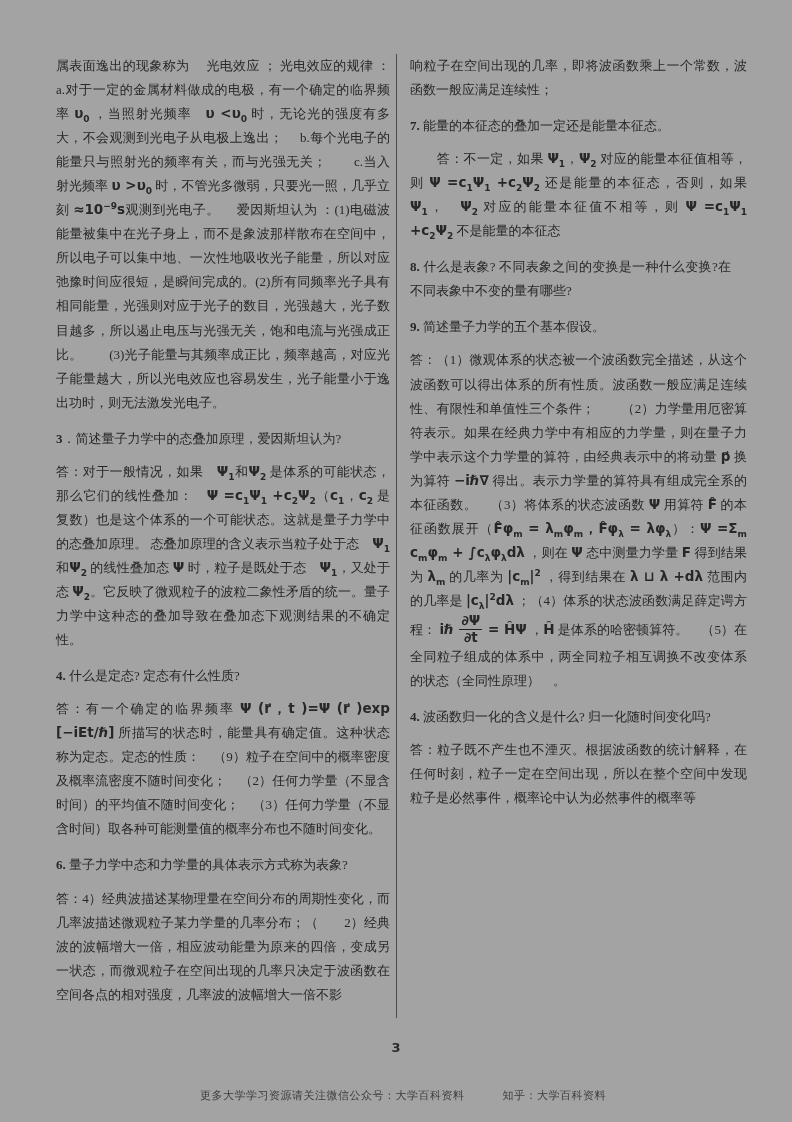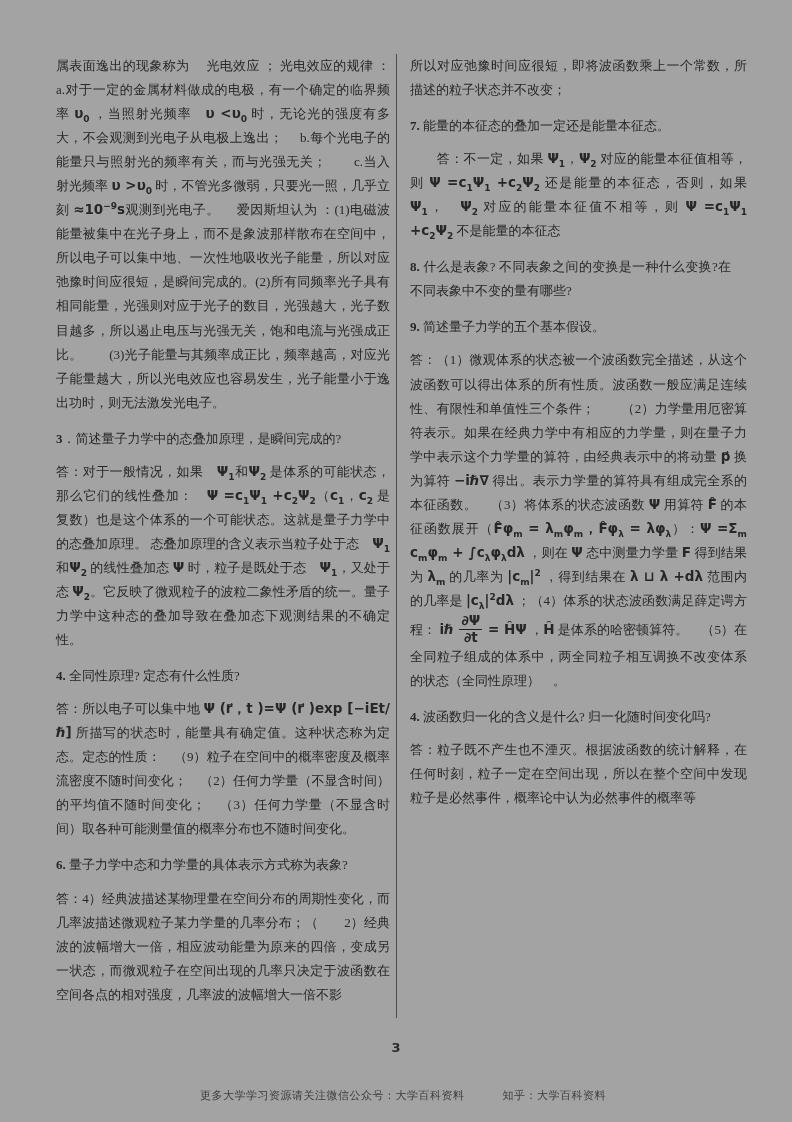--- a/index.html
+++ b/index.html
@@ -71,30 +71,30 @@
   }
   .footer .gap{display:inline-block;width:38px;}
 </style>
 </head>
 <body>
 
 <div class="page">
   <div class="columns">
     <div class="col left" id="col-left">
         <p class="blk body"><span>属表面逸出的现象称为　 光电效应 ； 光电效应的规律 ：a.对于一定的金属材料做成的电极，有一个确定的临界频率 </span><span class="fml">υ<sub>0</sub></span><span> ，当照射光频率　</span><span class="fml">υ &lt;υ<sub>0</sub></span><span> 时，无论光的强度有多大，不会观测到光电子从电极上逸出；　 b.每个光电子的能量只与照射光的频率有关，而与光强无关；　　c.当入射光频率 </span><span class="fml">υ &gt;υ<sub>0</sub></span><span> 时，不管光多微弱，只要光一照，几乎立刻 </span><span class="fml">≈10<sup>−9</sup>s</span><span>观测到光电子。　 爱因斯坦认为 ：(1)电磁波能量被集中在光子身上，而不是象波那样散布在空间中，所以电子可以集中地、一次性地吸收光子能量，所以对应弛豫时间应很短，是瞬间完成的。(2)所有同频率光子具有相同能量，光强则对应于光子的数目，光强越大，光子数目越多，所以遏止电压与光强无关，饱和电流与光强成正比。　　(3)光子能量与其频率成正比，频率越高，对应光子能量越大，所以光电效应也容易发生，光子能量小于逸出功时，则无法激发光电子。</span></p>
-        <p class="blk q"><span class="bold">3</span><span>．简述量子力学中的态叠加原理，是瞬间完成的?</span></p>
+        <p class="blk q"><span class="bold">3</span><span>．简述量子力学中的态叠加原理，爱因斯坦认为?</span></p>
         <p class="blk a"><span>答：对于一般情况，如果　</span><span class="fml">Ψ<sub>1</sub></span><span>和</span><span class="fml">Ψ<sub>2</sub></span><span> 是体系的可能状态，　那么它们的线性叠加：　</span><span class="fml">Ψ =c<sub>1</sub>Ψ<sub>1</sub> +c<sub>2</sub>Ψ<sub>2</sub></span><span>（</span><span class="fml">c<sub>1</sub></span><span>，</span><span class="fml">c<sub>2</sub></span><span> 是复数）也是这个体系的一个可能状态。这就是量子力学中的态叠加原理。 态叠加原理的含义表示当粒子处于态　</span><span class="fml">Ψ<sub>1</sub></span><span>和</span><span class="fml">Ψ<sub>2</sub></span><span> 的线性叠加态 </span><span class="fml">Ψ</span><span> 时，粒子是既处于态　</span><span class="fml">Ψ<sub>1</sub></span><span>，又处于态 </span><span class="fml">Ψ<sub>2</sub></span><span>。它反映了微观粒子的波粒二象性矛盾的统一。量子力学中这种态的叠加导致在叠加态下观测结果的不确定性。</span></p>
-        <p class="blk q"><span class="bold">4.</span><span> 全同性原理? 定态有什么性质?</span></p>
-        <p class="blk a"><span>答：所以电子可以集中地 </span><span class="fml">Ψ (r⃗，t )=Ψ (r⃗ )exp [−iEt/ℏ]</span><span> 所描写的状态时，能量具有确定值。这种状态称为定态。定态的性质：　（9）粒子在空间中的概率密度及概率流密度不随时间变化；　（2）任何力学量（不显含时间）的平均值不随时间变化；　（3）任何力学量（不显含时间）取各种可能测量值的概率分布也不随时间变化。</span></p>
+        <p class="blk q"><span class="bold">4.</span><span> 什么是定态? 定态有什么性质?</span></p>
+        <p class="blk a"><span>答：有一个确定的临界频率 </span><span class="fml">Ψ (r⃗，t )=Ψ (r⃗ )exp [−iEt/ℏ]</span><span> 所描写的状态时，能量具有确定值。这种状态称为定态。定态的性质：　（9）粒子在空间中的概率密度及概率流密度不随时间变化；　（2）任何力学量（不显含时间）的平均值不随时间变化；　（3）任何力学量（不显含时间）取各种可能测量值的概率分布也不随时间变化。</span></p>
         <p class="blk q"><span class="bold">6.</span><span> 量子力学中态和力学量的具体表示方式称为表象?</span></p>
         <p class="blk a"><span>答：4）经典波描述某物理量在空间分布的周期性变化，而几率波描述微观粒子某力学量的几率分布；（　　2）经典波的波幅增大一倍，相应波动能量为原来的四倍，变成另一状态，而微观粒子在空间出现的几率只决定于波函数在空间各点的相对强度，几率波的波幅增大一倍不影</span></p>
       </div>
     <div class="divider"></div>
     <div class="col right" id="col-right">
-        <p class="blk body"><span>所以对应弛豫时间应很短，即将波函数乘上一个常数，所描述的粒子状态并不改变；</span></p>
+        <p class="blk body"><span>响粒子在空间出现的几率，即将波函数乘上一个常数，波函数一般应满足连续性；</span></p>
         <p class="blk q"><span class="bold">7.</span><span> 能量的本征态的叠加一定还是能量本征态。</span></p>
         <p class="blk a"><span>　　答：不一定，如果 </span><span class="fml">Ψ<sub>1</sub></span><span>，</span><span class="fml">Ψ<sub>2</sub></span><span> 对应的能量本征值相等，则 </span><span class="fml">Ψ =c<sub>1</sub>Ψ<sub>1</sub> +c<sub>2</sub>Ψ<sub>2</sub></span><span> 还是能量的本征态，否则，如果</span><span class="fml">Ψ<sub>1</sub></span><span>，　</span><span class="fml">Ψ<sub>2</sub></span><span> 对应的能量本征值不相等，则 </span><span class="fml">Ψ =c<sub>1</sub>Ψ<sub>1</sub> +c<sub>2</sub>Ψ<sub>2</sub></span><span> 不是能量的本征态</span></p>
         <p class="blk q"><span class="bold">8.</span><span> 什么是表象? 不同表象之间的变换是一种什么变换?在不同表象中不变的量有哪些?</span></p>
         <p class="blk q"><span class="bold">9.</span><span> 简述量子力学的五个基本假设。</span></p>
         <p class="blk a"><span>答：（1）微观体系的状态被一个波函数完全描述，从这个波函数可以得出体系的所有性质。波函数一般应满足连续性、有限性和单值性三个条件；　　（2）力学量用厄密算符表示。如果在经典力学中有相应的力学量，则在量子力学中表示这个力学量的算符，由经典表示中的将动量 </span><span class="fml">p⃗</span><span> 换为算符 </span><span class="fml">−iℏ∇</span><span> 得出。表示力学量的算符具有组成完全系的本征函数。　（3）将体系的状态波函数 </span><span class="fml">Ψ</span><span> 用算符 </span><span class="fml">F̂</span><span> 的本征函数展开（</span><span class="fml">F̂φ<sub>m</sub> = λ<sub>m</sub>φ<sub>m</sub>，F̂φ<sub>λ</sub> = λφ<sub>λ</sub></span><span>）：</span><span class="fml">Ψ =Σ<sub>m</sub> c<sub>m</sub>φ<sub>m</sub> + ∫c<sub>λ</sub>φ<sub>λ</sub>dλ</span><span> ，则在 </span><span class="fml">Ψ</span><span> 态中测量力学量 </span><span class="fml">F</span><span> 得到结果为 </span><span class="fml">λ<sub>m</sub></span><span> 的几率为 </span><span class="fml">|c<sub>m</sub>|<sup>2</sup></span><span> ，得到结果在 </span><span class="fml">λ ⊔ λ +dλ</span><span> 范围内的几率是 </span><span class="fml">|c<sub>λ</sub>|<sup>2</sup>dλ</span><span> ；（4）体系的状态波函数满足薛定谔方程： </span><span class="fml">iℏ <span class="frac"><span class="num">∂Ψ</span><span class="den">∂t</span></span> = ĤΨ</span><span> ，</span><span class="fml">Ĥ</span><span> 是体系的哈密顿算符。　（5）在全同粒子组成的体系中，两全同粒子相互调换不改变体系的状态（全同性原理）　。</span></p>
         <p class="blk q"><span class="bold">4.</span><span> 波函数归一化的含义是什么? 归一化随时间变化吗?</span></p>
         <p class="blk a"><span>答：粒子既不产生也不湮灭。根据波函数的统计解释，在任何时刻，粒子一定在空间出现，所以在整个空间中发现粒子是必然事件，概率论中认为必然事件的概率等</span></p>
       </div>
   </div>
   <div class="page-number">3</div>

